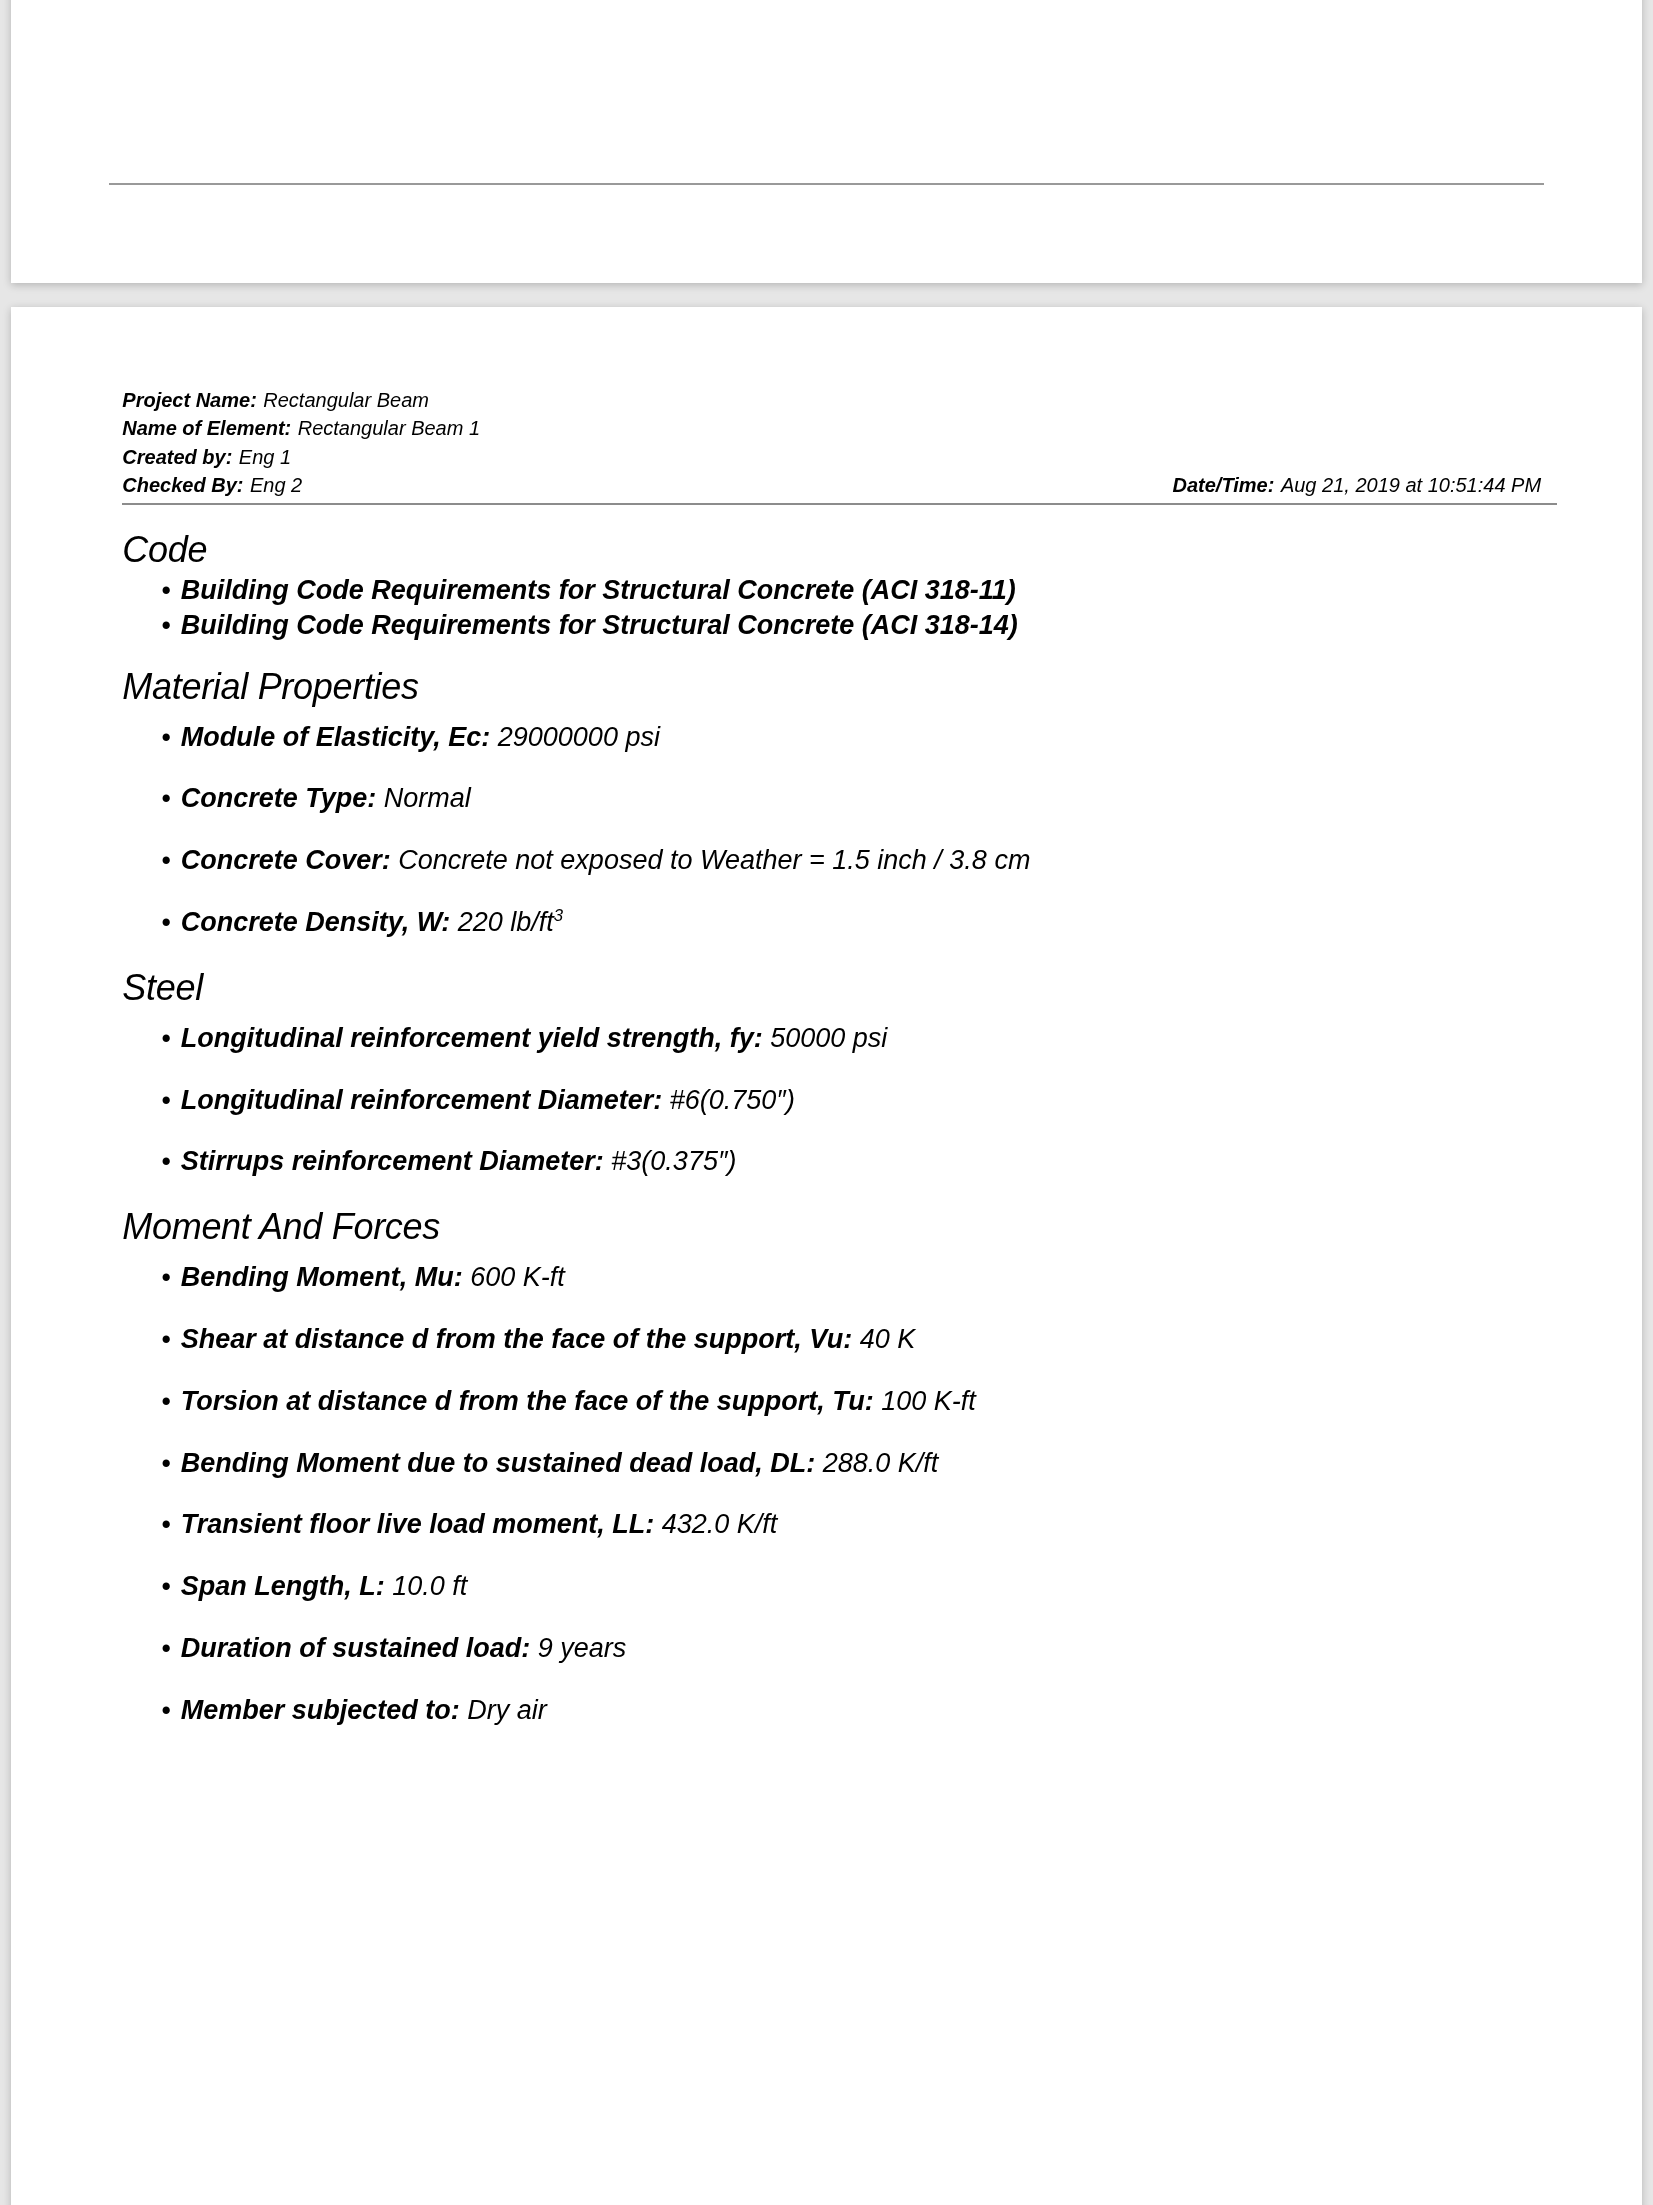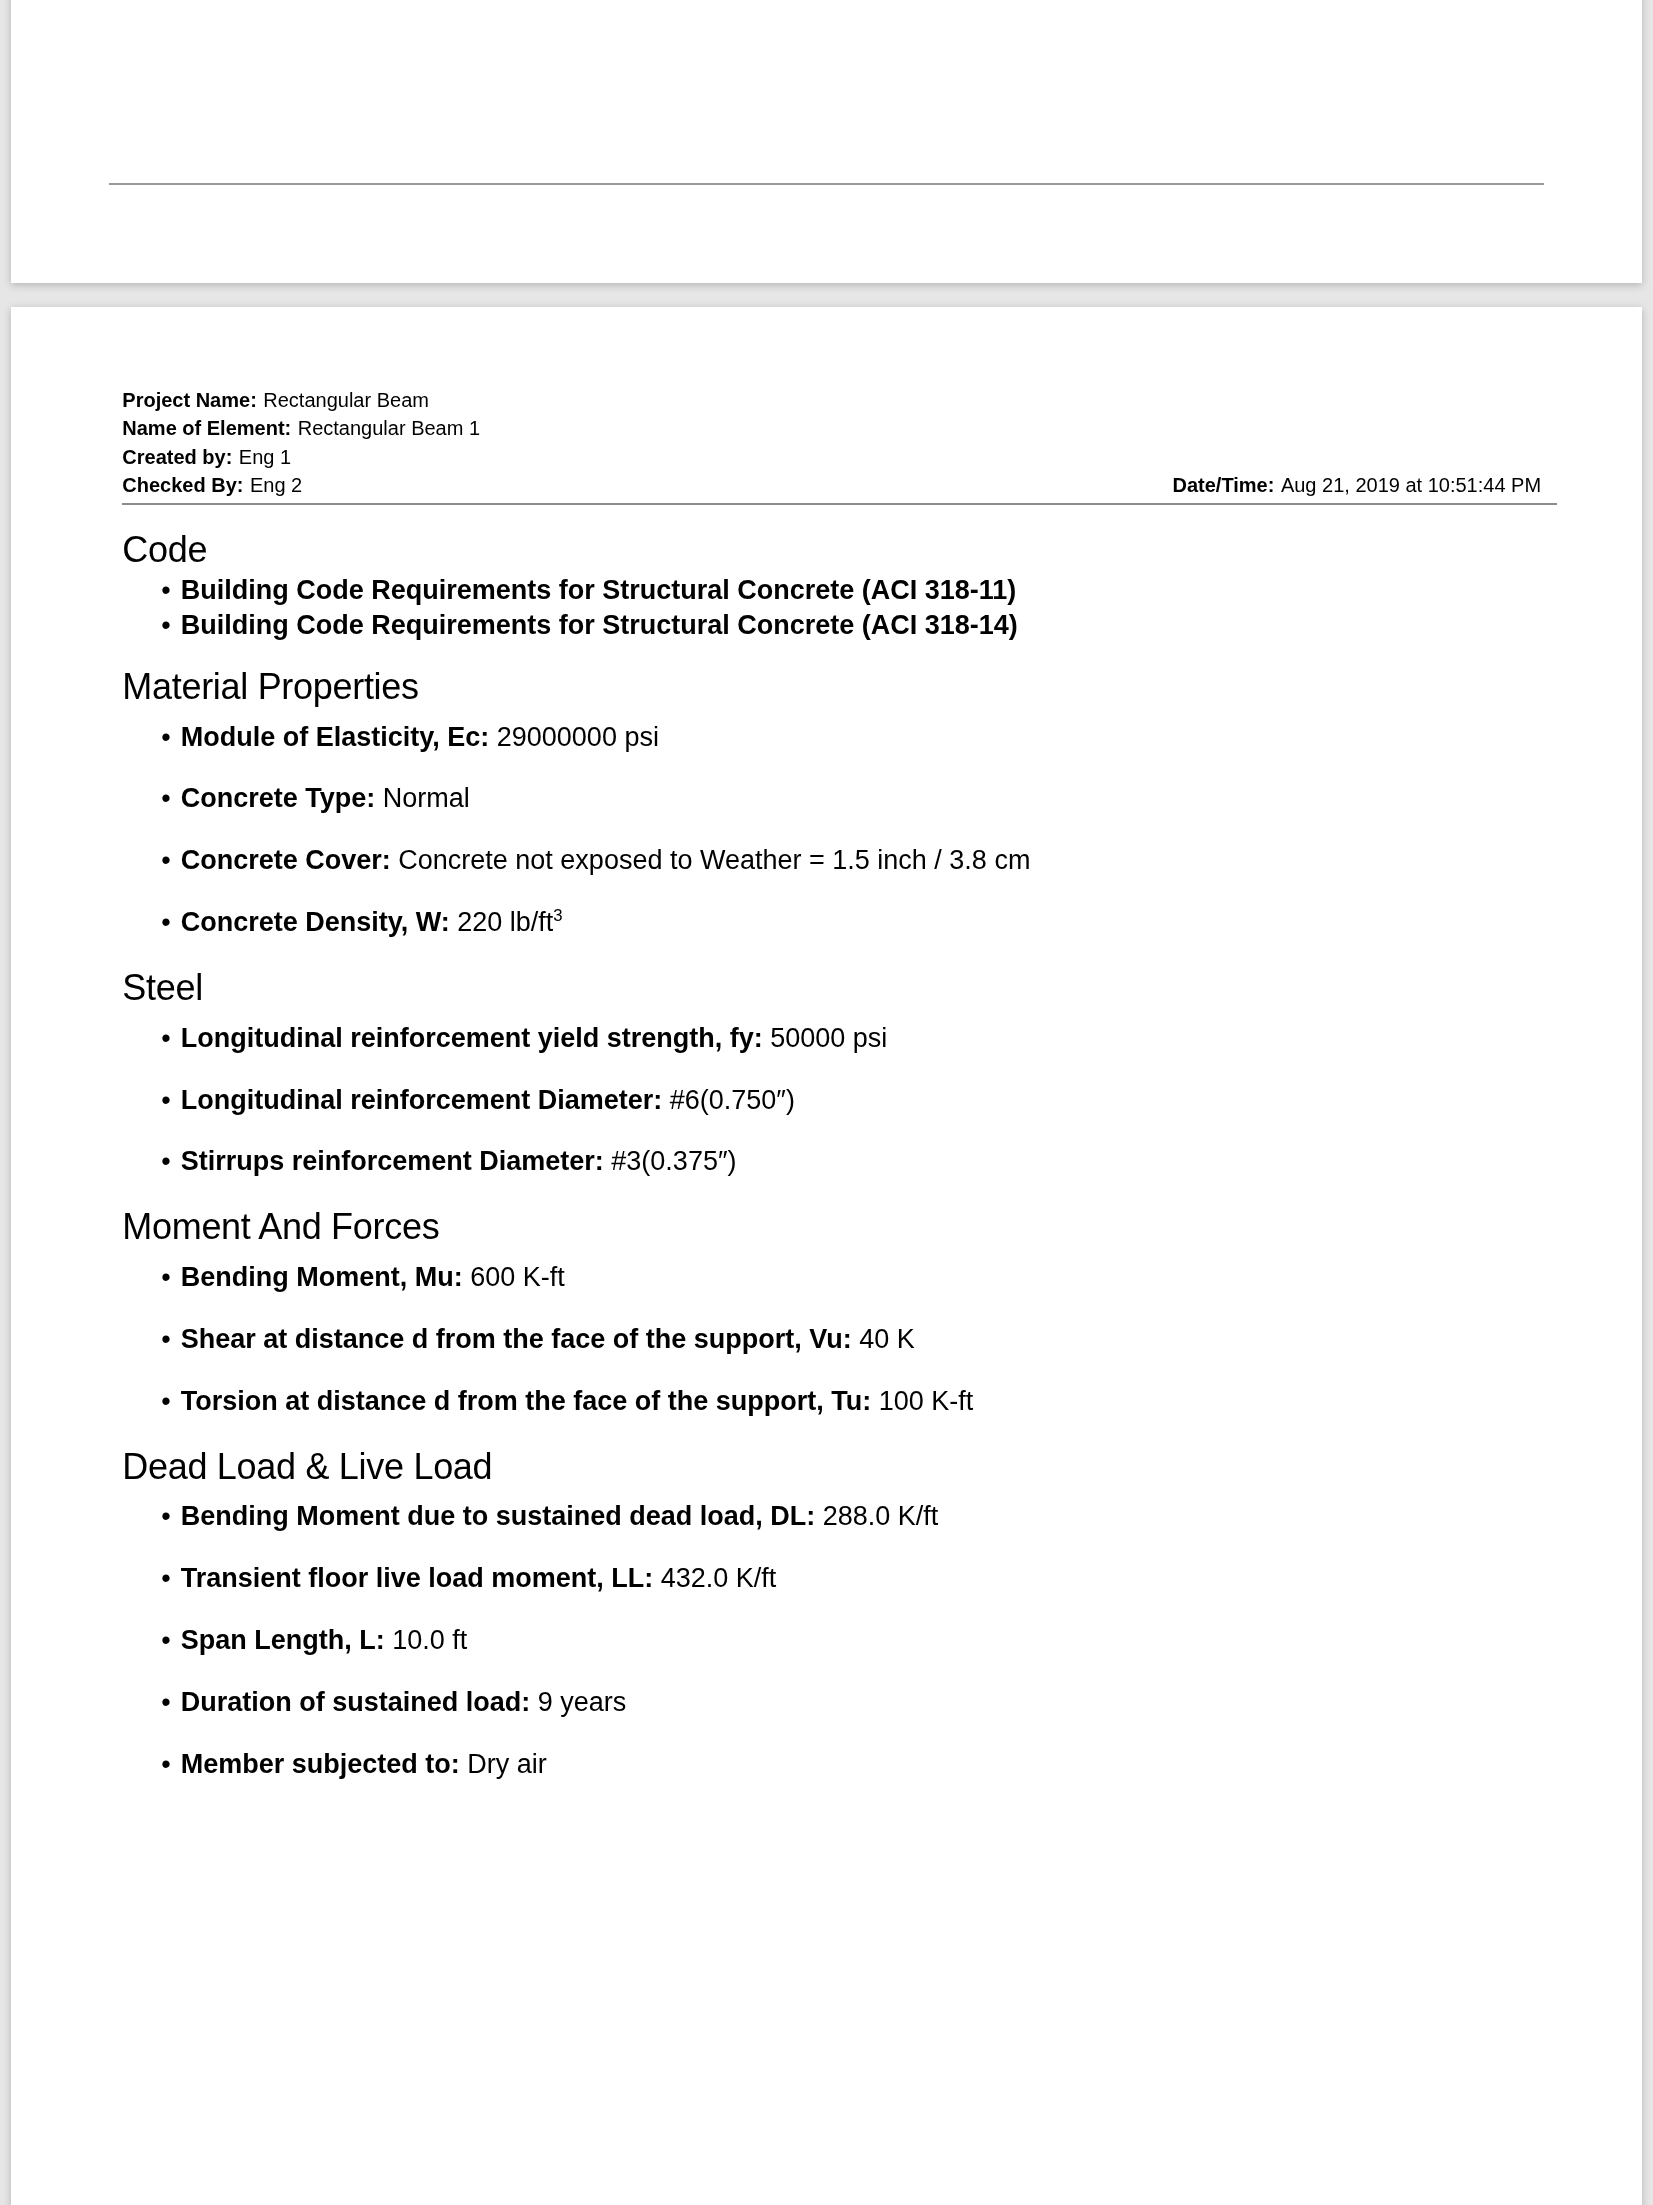--- a/index.html
+++ b/index.html
@@ -12,20 +12,21 @@
     background: #e6e6e6;
     font-family: "Liberation Sans", sans-serif;
     -webkit-font-smoothing: antialiased;
     overflow: hidden;
   }
 
   .viewport {
     position: relative;
     width: 1653px;
     height: 2093px;
+    font-style: italic;
   }
 
   
   .page {
     position: absolute;
     left: 11.3px;
     width: 1631px;
     background: #ffffff;
     box-shadow: 0 2.4px 8px rgba(0,0,0,0.22);
     box-sizing: border-box;
@@ -244,21 +245,20 @@
         <li>
           <span class="lbl">Shear at distance d from the face of the support, Vu:</span>
           <span class="val">40 K</span>
         </li>
         <li>
           <span class="lbl">Torsion at distance d from the face of the support, Tu:</span>
           <span class="val">100 K-ft</span>
         </li>
       </ul>
 
-      <h2 class="section-title">Dead Load &amp; Live Load</h2>
       <ul class="bullets">
         <li>
           <span class="lbl">Bending Moment due to sustained dead load, DL:</span>
           <span class="val">288.0 K/ft</span>
         </li>
         <li>
           <span class="lbl">Transient floor live load moment, LL:</span>
           <span class="val">432.0 K/ft</span>
         </li>
         <li>

